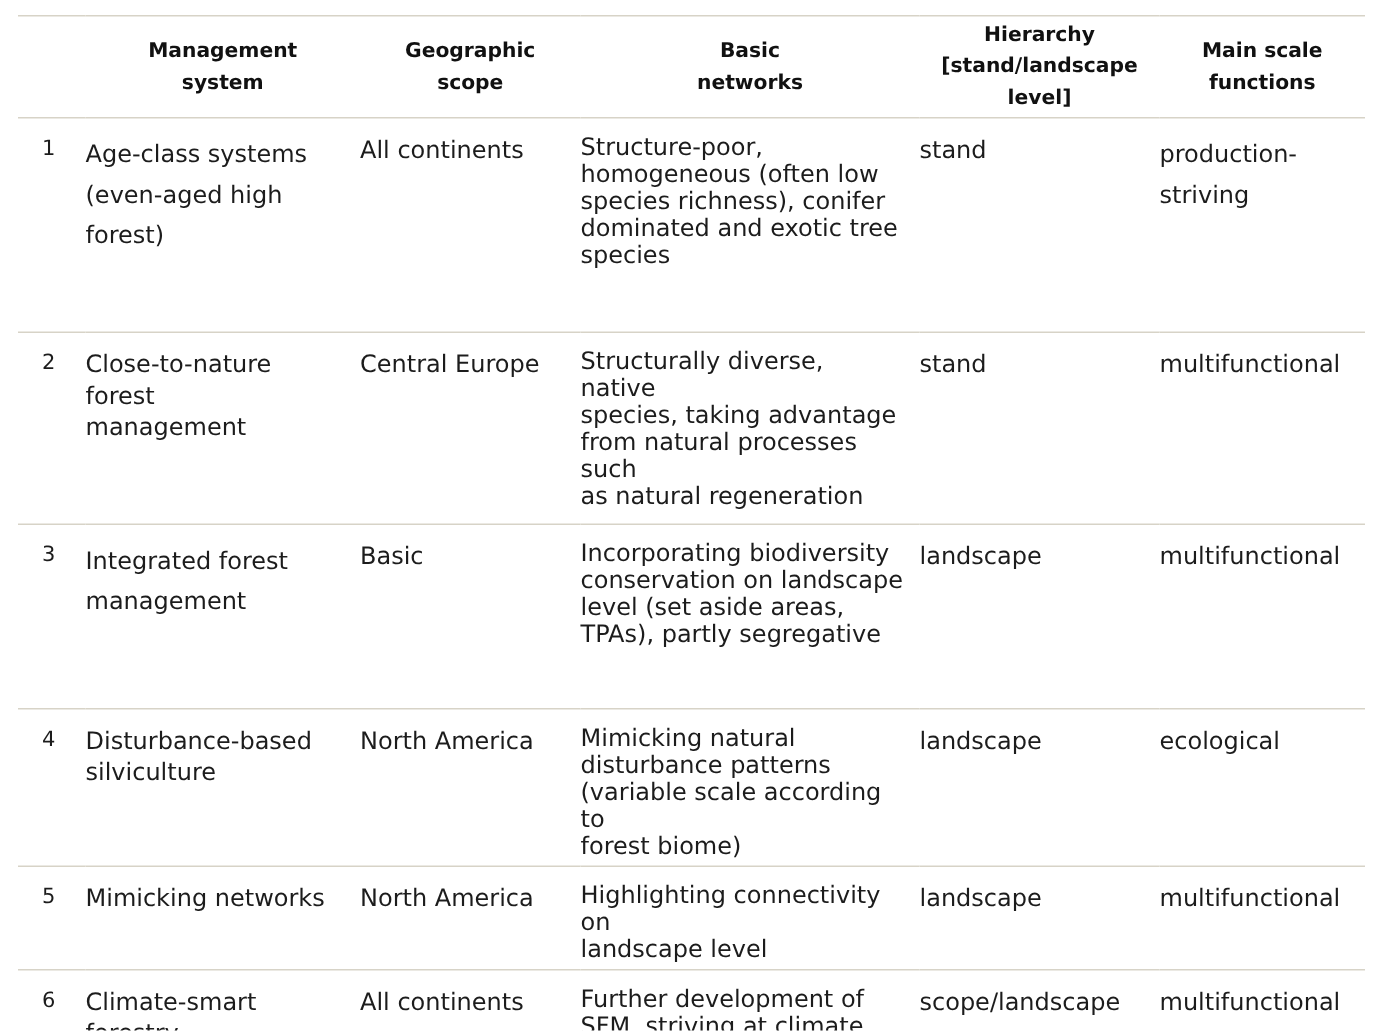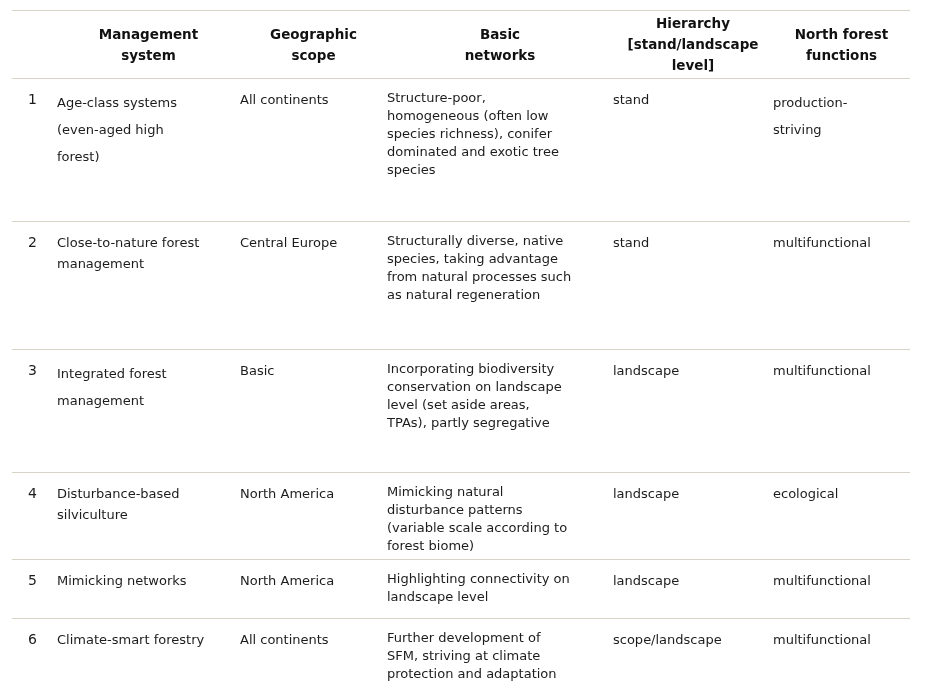--- a/index.html
+++ b/index.html
@@ -26,21 +26,21 @@
   col.c4{width:160px;}
   col.c5{width:137px;}
   thead tr{height:64px;}
   th{
     font-size:13.5px;font-weight:bold;color:#111;
     text-align:center;vertical-align:middle;
     line-height:21px;white-space:pre-line;
     padding:2px 4px;border-bottom:1px solid var(--border);
   }
   td{
-    font-size:13px;vertical-align:top;text-align:left;
+    font-size:16px;vertical-align:top;text-align:left;
     line-height:21px;white-space:pre-line;
     padding:10px 10px 4px 0;border-bottom:1px solid var(--border);
   }
   td.c0{padding-left:16px;font-size:14px;}
   td.c3{line-height:18px;}
   tbody tr.r1{height:143px;}
   tbody tr.r2{height:128px;}
   tbody tr.r3{height:123px;}
   tbody tr.r4{height:80px;}
   tbody tr.r5{height:59px;}
@@ -66,21 +66,21 @@
           <th class="c0 col-row_number"></th>
           <th class="c1 col-management_system">Management
 system</th>
           <th class="c2 col-geographic_scope">Geographic
 scope</th>
           <th class="c3 col-basic_features">Basic
 networks</th>
           <th class="c4 col-hierarchy">Hierarchy
 [stand/landscape
 level]</th>
-          <th class="c5 col-main_forest_functions">North forest
+          <th class="c5 col-main_forest_functions">Main scale
 functions</th>
         </tr>
     </thead>
     <tbody>
         <tr class="r1">
           <td class="c0 col-row_number">1</td>
           <td class="c1 col-management_system">Age-class systems
 (even-aged high
 forest)</td>
           <td class="c2 col-geographic_scope">All continents</td>

